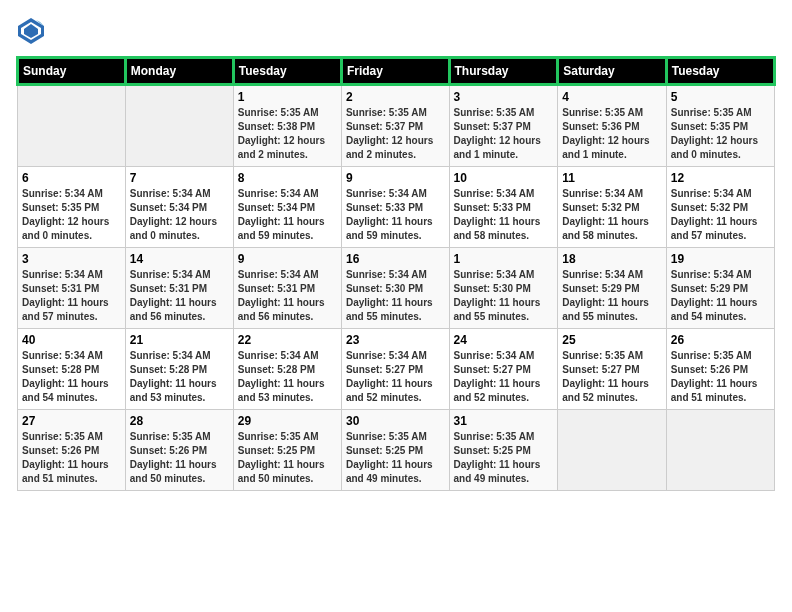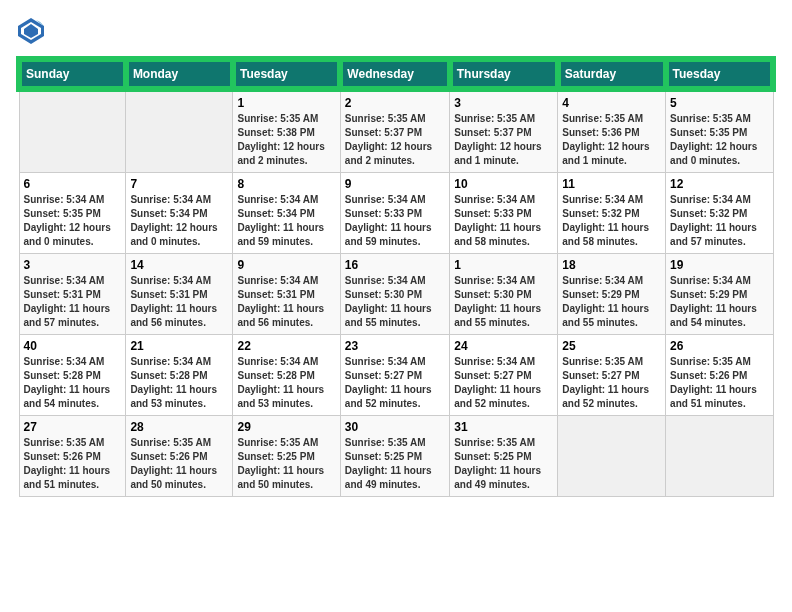--- a/index.html
+++ b/index.html
@@ -51,27 +51,27 @@
     .location {
       font-size: 14px;
       color: #333;
     }
     .calendar {
       width: 100%;
       border-collapse: collapse;
       font-size: 10.5px;
     }
     .calendar thead th {
-      background-color: #0f766e;
+      background-color: #000000;
       color: #fff;
       padding: 5px 4px;
       text-align: left;
       font-size: 12px;
       font-weight: bold;
-      border: 6px solid #22c55e;
+      border: 3px solid #22c55e;
     }
     .calendar tbody td {
       vertical-align: top;
       padding: 4px 4px;
       border: 1px solid #ccc;
       width: 113px;
       min-height: 80px;
       background: #fff;
     }
     .calendar tbody tr:nth-child(odd) td {
@@ -114,21 +114,21 @@
     <div class="location"></div>
   </div>
 </div>
 
 <table class="calendar">
   <thead>
     <tr>
     <th>Sunday</th>
         <th>Monday</th>
         <th>Tuesday</th>
-        <th>Wednesday</th>
+        <th>Friday</th>
         <th>Thursday</th>
         <th>Saturday</th>
         <th>Tuesday</th>
       </tr>
   </thead>
   <tbody id="calendar-body">
   <tr>
         <td class="empty-cell"></td>
         <td class="empty-cell"></td>
         <td>

